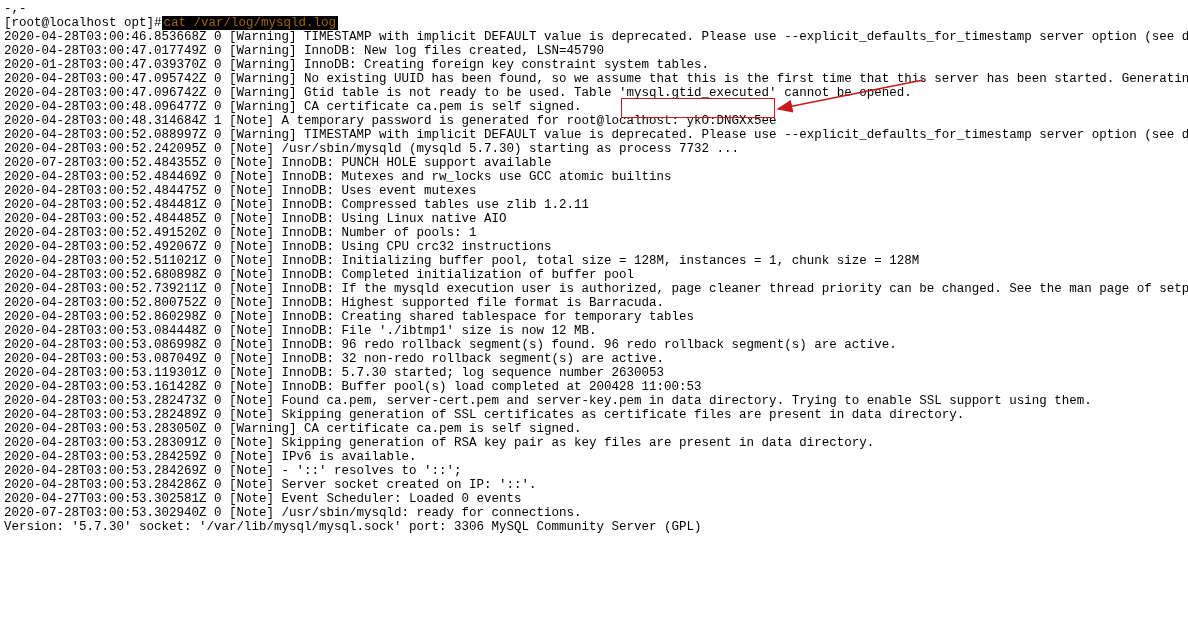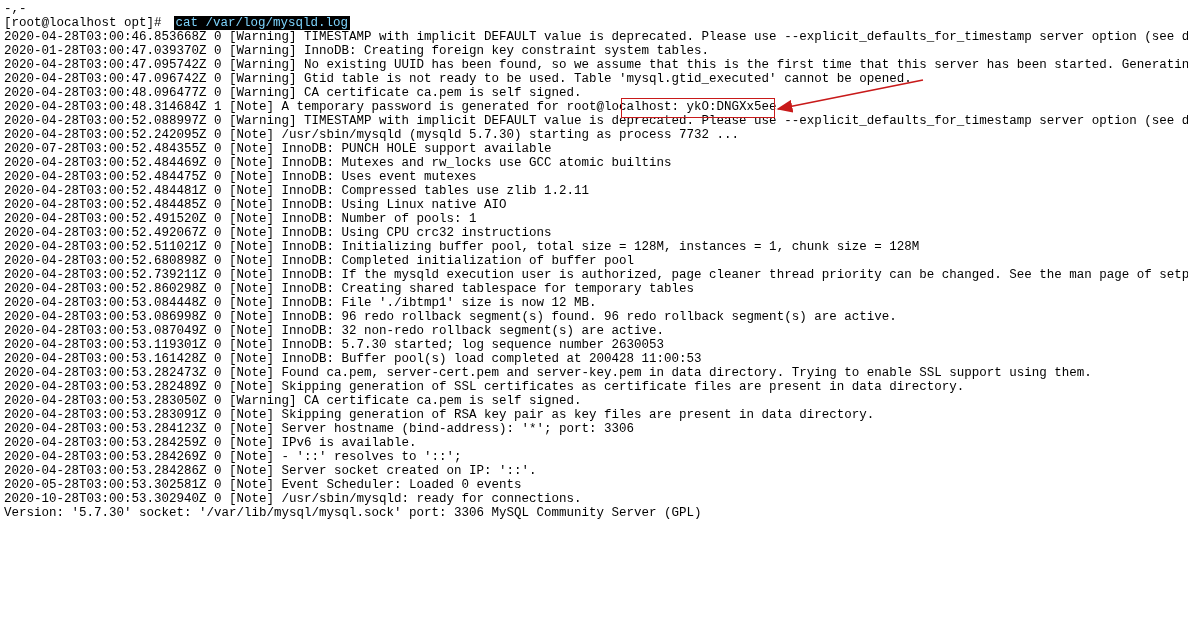--- a/index.html
+++ b/index.html
@@ -9,28 +9,27 @@
       font-family: Consolas, "Courier New", monospace;
       font-size: 12.5px;
       line-height: 14px;
       color: #000000;
       white-space: nowrap;
       overflow: hidden;
     }
     .prompt-line {
       display: flex;
       align-items: baseline;
-      gap: 12px;
     }
     .prompt {
       color: #000;
     }
     .hl-cmd {
       background: #000000;
-      color: #7dd3fc;
+      color: #a16207;
       padding: 0 2px;
     }
     .log-line {
       display: block;
     }
     .password-box {
       position: absolute;
       border: 1.5px solid #c81a1a;
       pointer-events: none;
     }
@@ -42,53 +41,54 @@
 </head>
 <body>
 
 <div><span>-,-</span></div>
 <div class="prompt-line">
   <span class="prompt">[root@localhost opt]# </span>
   <span class="hl-cmd">cat /var/log/mysqld.log</span>
 </div>
 <div id="log-container">
     <div class="log-line">2020-04-28T03:00:46.853668Z 0 [Warning] TIMESTAMP with implicit DEFAULT value is deprecated. Please use --explicit_defaults_for_timestamp server option (see documentatio</div>
+    <div class="log-line">2020-04-28T03:00:47.017749Z 0 [Warning] InnoDB: New log files created, LSN=45790</div>
     <div class="log-line">2020-01-28T03:00:47.039370Z 0 [Warning] InnoDB: Creating foreign key constraint system tables.</div>
     <div class="log-line">2020-04-28T03:00:47.095742Z 0 [Warning] No existing UUID has been found, so we assume that this is the first time that this server has been started. Generating a new UUID</div>
     <div class="log-line">2020-04-28T03:00:47.096742Z 0 [Warning] Gtid table is not ready to be used. Table 'mysql.gtid_executed' cannot be opened.</div>
     <div class="log-line">2020-04-28T03:00:48.096477Z 0 [Warning] CA certificate ca.pem is self signed.</div>
     <div class="log-line">2020-04-28T03:00:48.314684Z 1 [Note] A temporary password is generated for root@localhost: ykO:DNGXx5ee</div>
     <div class="log-line">2020-04-28T03:00:52.088997Z 0 [Warning] TIMESTAMP with implicit DEFAULT value is deprecated. Please use --explicit_defaults_for_timestamp server option (see documentatio</div>
     <div class="log-line">2020-04-28T03:00:52.242095Z 0 [Note] /usr/sbin/mysqld (mysqld 5.7.30) starting as process 7732 ...</div>
     <div class="log-line">2020-07-28T03:00:52.484355Z 0 [Note] InnoDB: PUNCH HOLE support available</div>
     <div class="log-line">2020-04-28T03:00:52.484469Z 0 [Note] InnoDB: Mutexes and rw_locks use GCC atomic builtins</div>
     <div class="log-line">2020-04-28T03:00:52.484475Z 0 [Note] InnoDB: Uses event mutexes</div>
     <div class="log-line">2020-04-28T03:00:52.484481Z 0 [Note] InnoDB: Compressed tables use zlib 1.2.11</div>
     <div class="log-line">2020-04-28T03:00:52.484485Z 0 [Note] InnoDB: Using Linux native AIO</div>
     <div class="log-line">2020-04-28T03:00:52.491520Z 0 [Note] InnoDB: Number of pools: 1</div>
     <div class="log-line">2020-04-28T03:00:52.492067Z 0 [Note] InnoDB: Using CPU crc32 instructions</div>
     <div class="log-line">2020-04-28T03:00:52.511021Z 0 [Note] InnoDB: Initializing buffer pool, total size = 128M, instances = 1, chunk size = 128M</div>
     <div class="log-line">2020-04-28T03:00:52.680898Z 0 [Note] InnoDB: Completed initialization of buffer pool</div>
     <div class="log-line">2020-04-28T03:00:52.739211Z 0 [Note] InnoDB: If the mysqld execution user is authorized, page cleaner thread priority can be changed. See the man page of setpriority().</div>
+    <div class="log-line">2020-04-28T03:00:52.800752Z 0 [Note] InnoDB: Highest supported file format is Barracuda.</div>
     <div class="log-line">2020-04-28T03:00:52.860298Z 0 [Note] InnoDB: Creating shared tablespace for temporary tables</div>
     <div class="log-line">2020-04-28T03:00:53.084448Z 0 [Note] InnoDB: File './ibtmp1' size is now 12 MB.</div>
     <div class="log-line">2020-04-28T03:00:53.086998Z 0 [Note] InnoDB: 96 redo rollback segment(s) found. 96 redo rollback segment(s) are active.</div>
     <div class="log-line">2020-04-28T03:00:53.087049Z 0 [Note] InnoDB: 32 non-redo rollback segment(s) are active.</div>
     <div class="log-line">2020-04-28T03:00:53.119301Z 0 [Note] InnoDB: 5.7.30 started; log sequence number 2630053</div>
     <div class="log-line">2020-04-28T03:00:53.161428Z 0 [Note] InnoDB: Buffer pool(s) load completed at 200428 11:00:53</div>
     <div class="log-line">2020-04-28T03:00:53.282473Z 0 [Note] Found ca.pem, server-cert.pem and server-key.pem in data directory. Trying to enable SSL support using them.</div>
     <div class="log-line">2020-04-28T03:00:53.282489Z 0 [Note] Skipping generation of SSL certificates as certificate files are present in data directory.</div>
     <div class="log-line">2020-04-28T03:00:53.283050Z 0 [Warning] CA certificate ca.pem is self signed.</div>
     <div class="log-line">2020-04-28T03:00:53.283091Z 0 [Note] Skipping generation of RSA key pair as key files are present in data directory.</div>
-    <div class="log-line">2020-04-28T03:00:53.284123Z 0 [Note] Server hostname (bind-address): '*'; port: 3306</div>
     <div class="log-line">2020-04-28T03:00:53.284259Z 0 [Note] IPv6 is available.</div>
     <div class="log-line">2020-04-28T03:00:53.284269Z 0 [Note]   - '::' resolves to '::';</div>
     <div class="log-line">2020-04-28T03:00:53.284286Z 0 [Note] Server socket created on IP: '::'.</div>
-    <div class="log-line">2020-05-28T03:00:53.302581Z 0 [Note] Event Scheduler: Loaded 0 events</div>
-    <div class="log-line">2020-10-28T03:00:53.302940Z 0 [Note] /usr/sbin/mysqld: ready for connections.</div>
+    <div class="log-line">2020-04-27T03:00:53.302581Z 0 [Note] Event Scheduler: Loaded 0 events</div>
+    <div class="log-line">2020-07-28T03:00:53.302940Z 0 [Note] /usr/sbin/mysqld: ready for connections.</div>
     <div class="log-line">Version: '5.7.30'  socket: '/var/lib/mysql/mysql.sock'  port: 3306  MySQL Community Server (GPL)</div>
   </div>
 
 <div id="pw-box" class="password-box" style="left: 621px; top: 98px; width: 152px; height: 18px; border-color: rgb(200, 26, 26);"></div>
 
 <svg id="arrow" class="arrow" width="1188" height="632" style="left:0;top:0;">
   <defs>
     <marker id="arrowhead" markerWidth="10" markerHeight="8" refX="9" refY="4" orient="auto" markerUnits="strokeWidth">
       <path d="M 0 0 L 10 4 L 0 8 z" fill="#c81a1a"></path>
     </marker>

